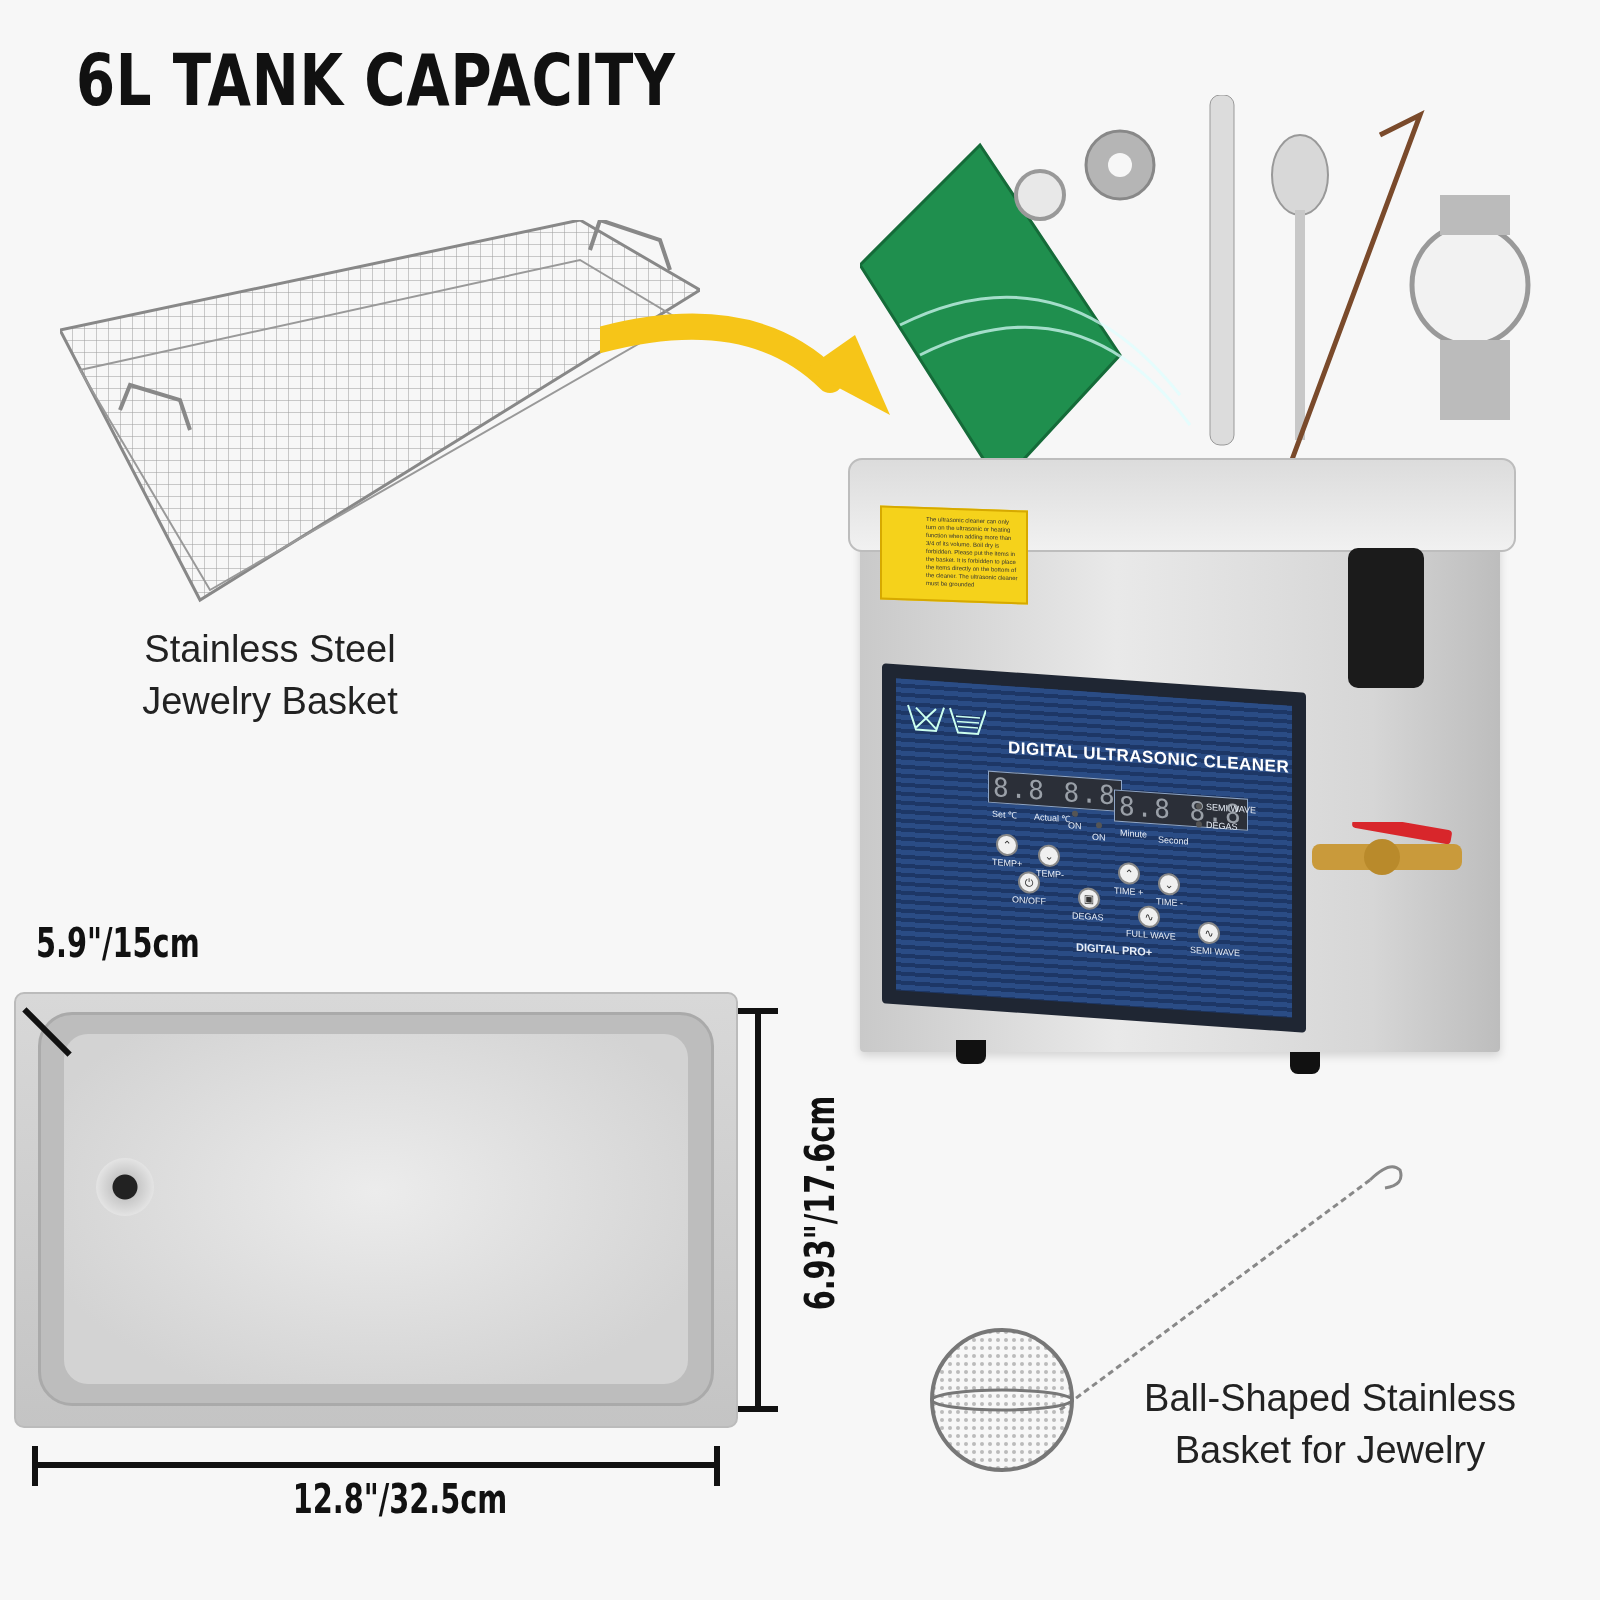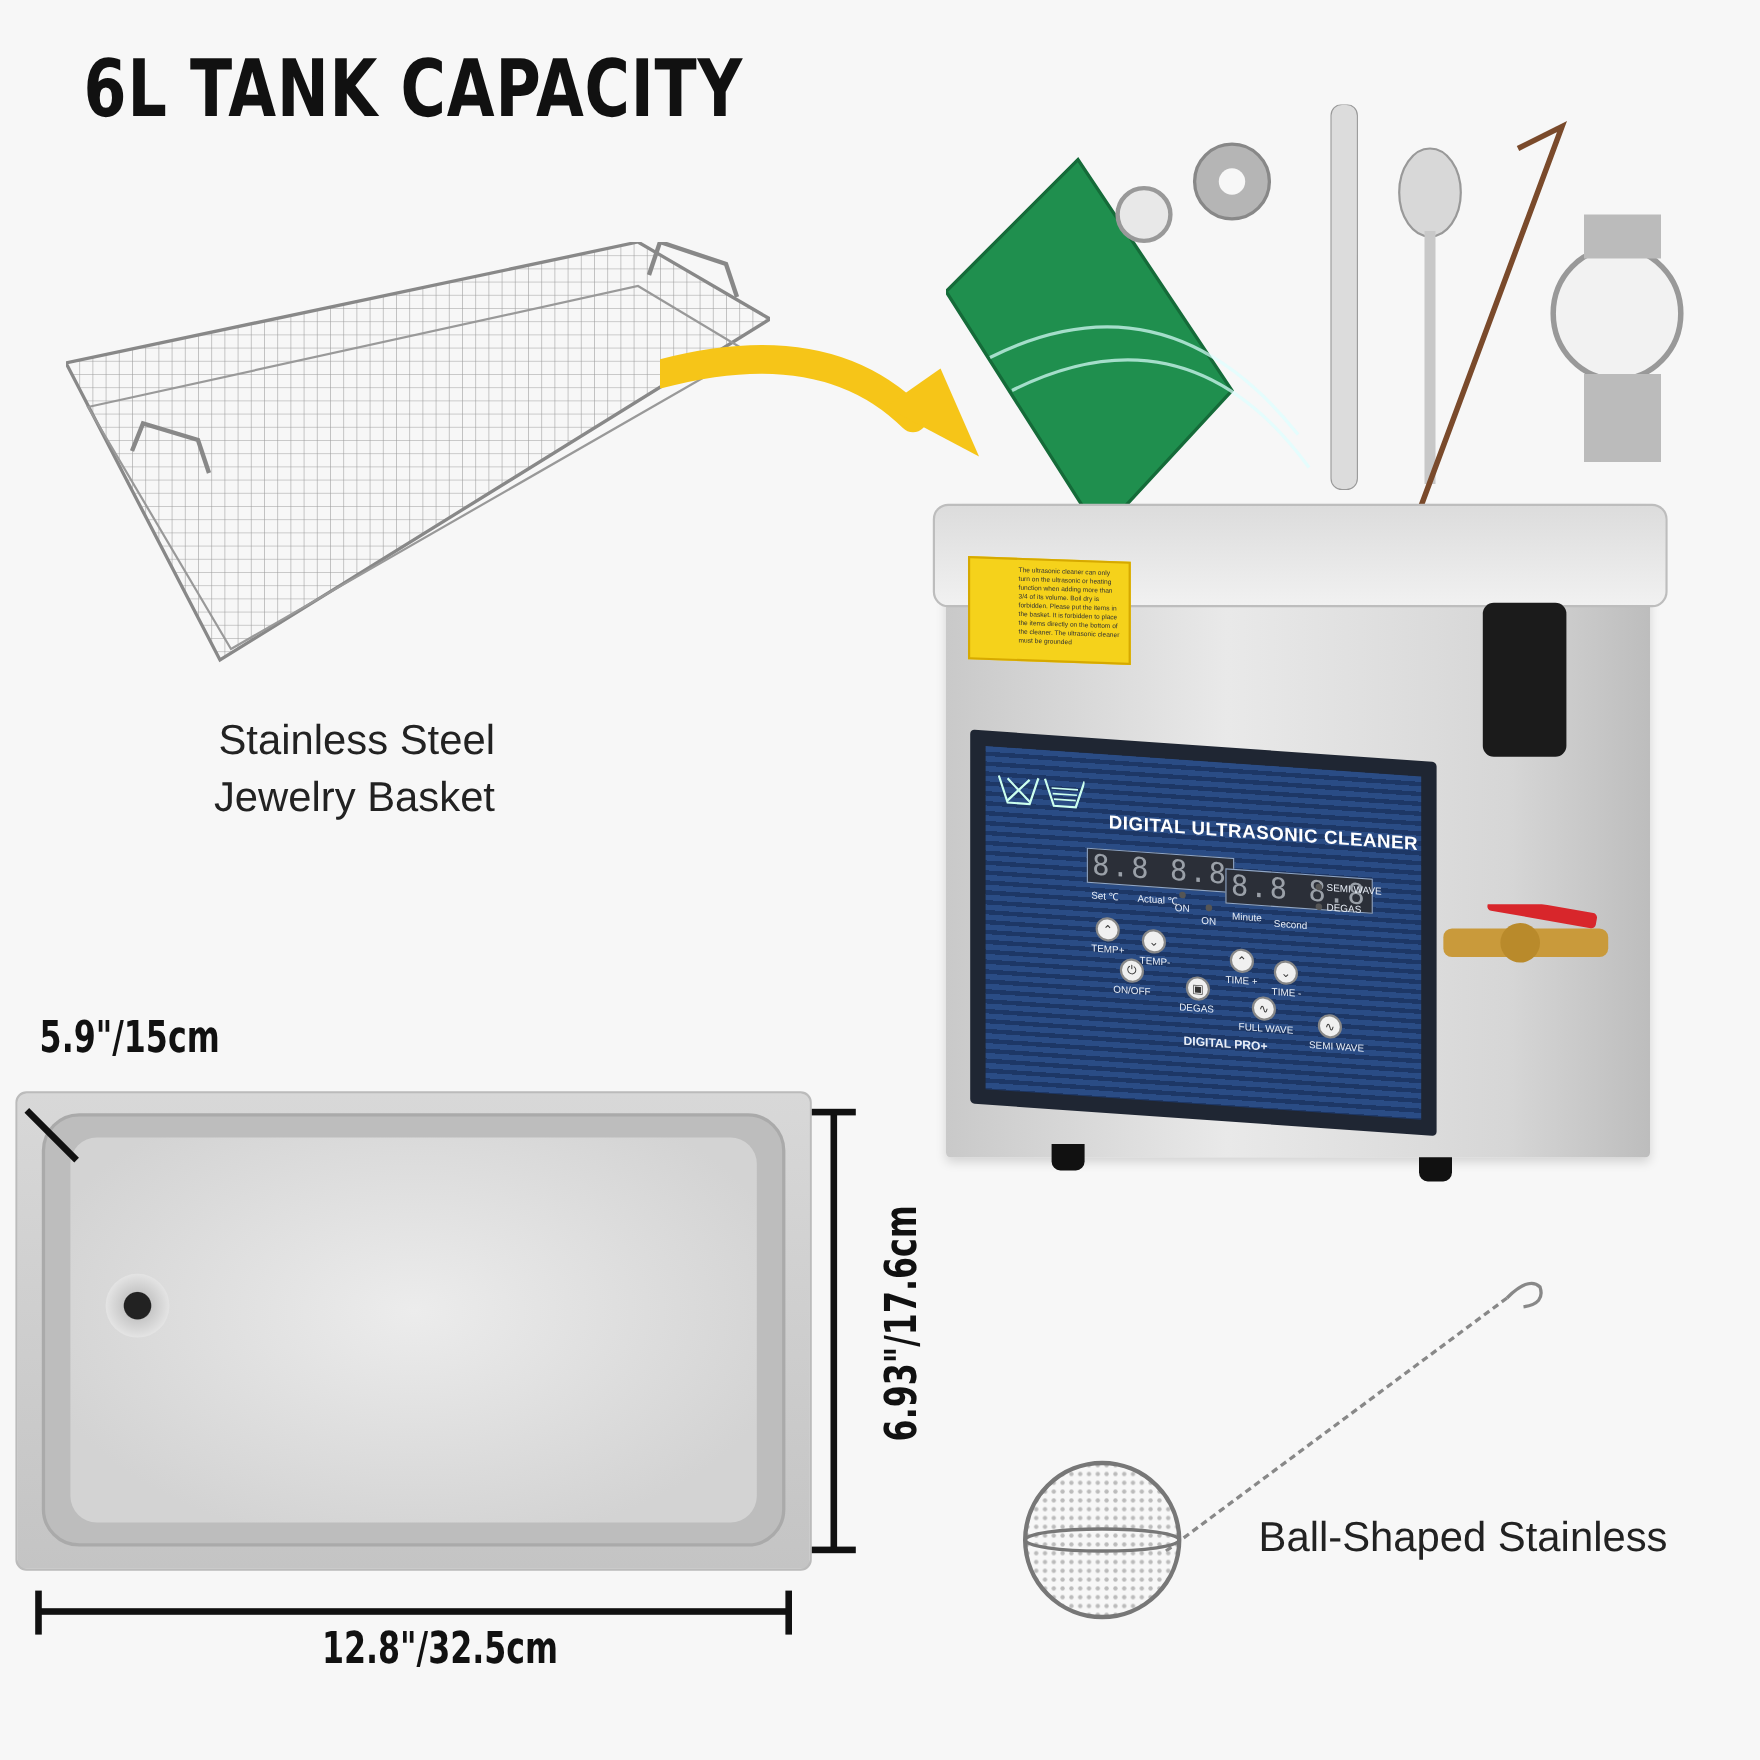--- a/index.html
+++ b/index.html
@@ -45,21 +45,21 @@
   <defs>
     <pattern id="mesh" width="12" height="12" patternUnits="userSpaceOnUse">
       <path d="M0 0H12M0 0V12" stroke="#9a9a9a" stroke-width="1" fill="none"></path>
     </pattern>
   </defs>
   <polygon points="0,110 520,0 640,70 140,380" fill="url(#mesh)" stroke="#888" stroke-width="3"></polygon>
   <polygon points="20,150 520,40 620,100 150,370" fill="none" stroke="#999" stroke-width="2"></polygon>
   <path d="M530 30 L540 0 L600 20 L610 50" fill="none" stroke="#888" stroke-width="4"></path>
   <path d="M60 190 L70 165 L120 180 L130 210" fill="none" stroke="#888" stroke-width="4"></path>
 </svg>
-<div class="abs caption" style="left:90px;top:647px;width:360px;text-align:right;">
+<div class="abs caption" style="left:90px;top:623px;width:360px;">
   <div>Stainless Steel</div>
   <div>Jewelry Basket</div>
 </div>
 
 <svg class="abs arrow" viewBox="0 0 300 130">
   <path d="M0 40 Q150 0 230 80" fill="none" stroke="#f6c518" stroke-width="26" stroke-linecap="round"></path>
   <polygon points="205,70 290,115 255,35" fill="#f6c518"></polygon>
 </svg>
 
 <svg class="abs items" viewBox="0 0 700 400">
@@ -177,13 +177,14 @@
       <circle cx="4" cy="4" r="2" fill="#bbb"></circle>
     </pattern>
   </defs>
   <path d="M130 250 L440 20" stroke="#888" stroke-width="3" stroke-dasharray="6 4"></path>
   <path d="M440 20 Q460 0 470 10 Q475 25 455 28" stroke="#888" stroke-width="3" fill="none"></path>
   <circle cx="72" cy="240" r="70" fill="url(#ballmesh)" stroke="#777" stroke-width="4"></circle>
   <ellipse cx="72" cy="240" rx="70" ry="10" fill="none" stroke="#777" stroke-width="3"></ellipse>
 </svg>
 <div class="abs caption" style="left:1100px;top:1372px;width:460px;">
   <div>Ball-Shaped Stainless</div>
+  <div>Basket for Jewelry</div>
 </div>
 
 </body></html>

